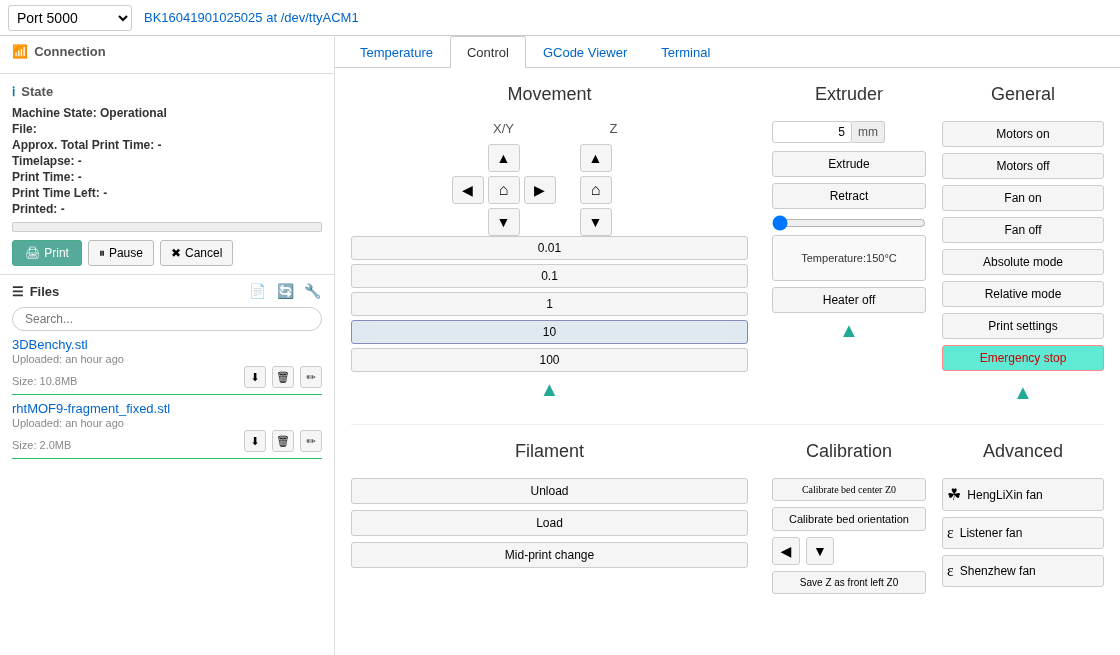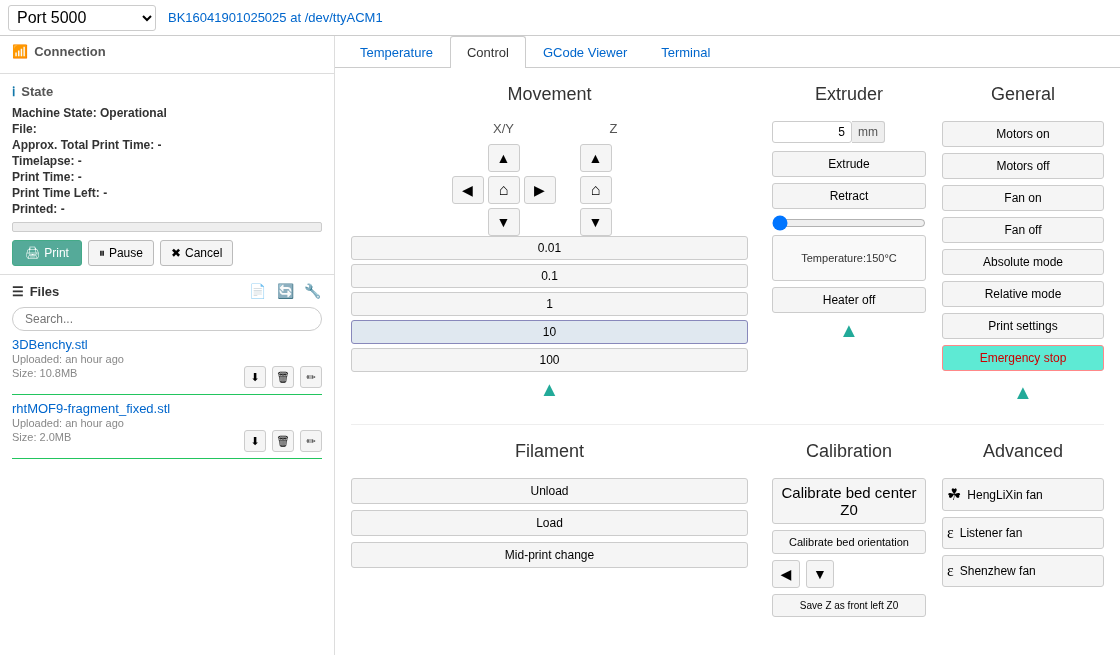--- a/index.html
+++ b/index.html
@@ -2,21 +2,21 @@
 <html><head>
   <meta charset="utf-8">
   <style>
     * { box-sizing: border-box; margin: 0; padding: 0; }
     body { font-family: Arial, sans-serif; font-size: 13px; background: #f0f0f0; color: #333; width: 1120px; height: 655px; overflow: hidden; }
 
     .top-bar {
       display: flex; align-items: center; padding: 4px 8px; background: #fff; border-bottom: 1px solid #ccc; height: 36px;
     }
     .port-select {
-      width: 148px; height: 26px; border: 1px solid #ccc; border-radius: 3px; background: #fff; font-size: 16px; padding: 2px 4px;
+      width: 124px; height: 26px; border: 1px solid #ccc; border-radius: 3px; background: #fff; font-size: 14px; padding: 2px 4px;
     }
     .device-label { margin-left: 12px; color: #06c; font-size: 13px; }
 
     .main-layout { display: flex; height: calc(655px - 36px); }
 
     
     .sidebar { width: 335px; background: #fff; border-right: 1px solid #ddd; overflow-y: auto; padding: 0; }
     .sidebar-section { border-bottom: 1px solid #ddd; padding: 8px 12px; }
     .sidebar-section-title { font-weight: bold; color: #555; margin-bottom: 6px; display: flex; align-items: center; gap: 6px; }
     .state-row { margin: 2px 0; font-size: 12px; color: #333; }
@@ -29,21 +29,21 @@
 
     .files-section { padding: 8px 12px; }
     .files-header { display: flex; align-items: center; justify-content: space-between; margin-bottom: 8px; }
     .files-title { font-weight: bold; color: #333; display: flex; align-items: center; gap: 6px; }
     .files-icons { display: flex; gap: 10px; align-items: center; }
     .file-icon-btn { cursor: pointer; color: #555; font-size: 14px; background: none; border: none; }
     .search-input { width: 100%; border: 1px solid #ccc; border-radius: 12px; padding: 4px 12px; font-size: 12px; color: #999; }
     .file-item { padding: 6px 0; border-bottom: 1px solid #22c55e; }
     .file-name { color: #06c; font-size: 13px; cursor: pointer; }
     .file-meta { font-size: 11px; color: #888; margin: 1px 0; }
-    .file-actions { display: flex; align-items: flex-start; justify-content: space-between; }
+    .file-actions { display: flex; align-items: flex-end; justify-content: space-between; }
     .file-action-icons { display: flex; gap: 6px; }
     .file-action-btn { background: #f5f5f5; border: 1px solid #ccc; border-radius: 3px; width: 22px; height: 22px; cursor: pointer; font-size: 11px; display: flex; align-items: center; justify-content: center; }
 
     
     .right-panel { flex: 1; background: #fff; overflow-y: auto; }
     .tabs { display: flex; border-bottom: 1px solid #ccc; padding: 0 8px; }
     .tab { padding: 8px 16px; cursor: pointer; font-size: 13px; color: #06c; border: 1px solid transparent; border-bottom: none; margin-bottom: -1px; }
     .tab.active { background: #fff; border-color: #ccc; border-bottom-color: #fff; color: #333; border-radius: 3px 3px 0 0; }
 
     .control-panel { padding: 16px; }
@@ -291,21 +291,21 @@
 
         <div class="col-filament">
           <div class="col-title">Filament</div>
           <button class="bottom-btn">Unload</button>
           <button class="bottom-btn">Load</button>
           <button class="bottom-btn">Mid-print change</button>
         </div>
 
         <div class="col-calibration">
           <div class="col-title">Calibration</div>
-          <button class="bottom-btn" style="font-size:15px;">Calibrate bed center Z0</button>
+          <button class="bottom-btn" style="font-size:10px;font-family:Liberation Serif, serif;">Calibrate bed center Z0</button>
           <button class="bottom-btn" style="font-size:11px;">Calibrate bed orientation</button>
           <div class="cal-triangle-row">
             <button class="cal-tri-btn">◀</button>
             <button class="cal-tri-btn">▼</button>
           </div>
           <button class="bottom-btn" style="font-size:10px;">Save Z as front left Z0</button>
         </div>
 
         <div class="col-advanced">
           <div class="col-title">Advanced</div>

